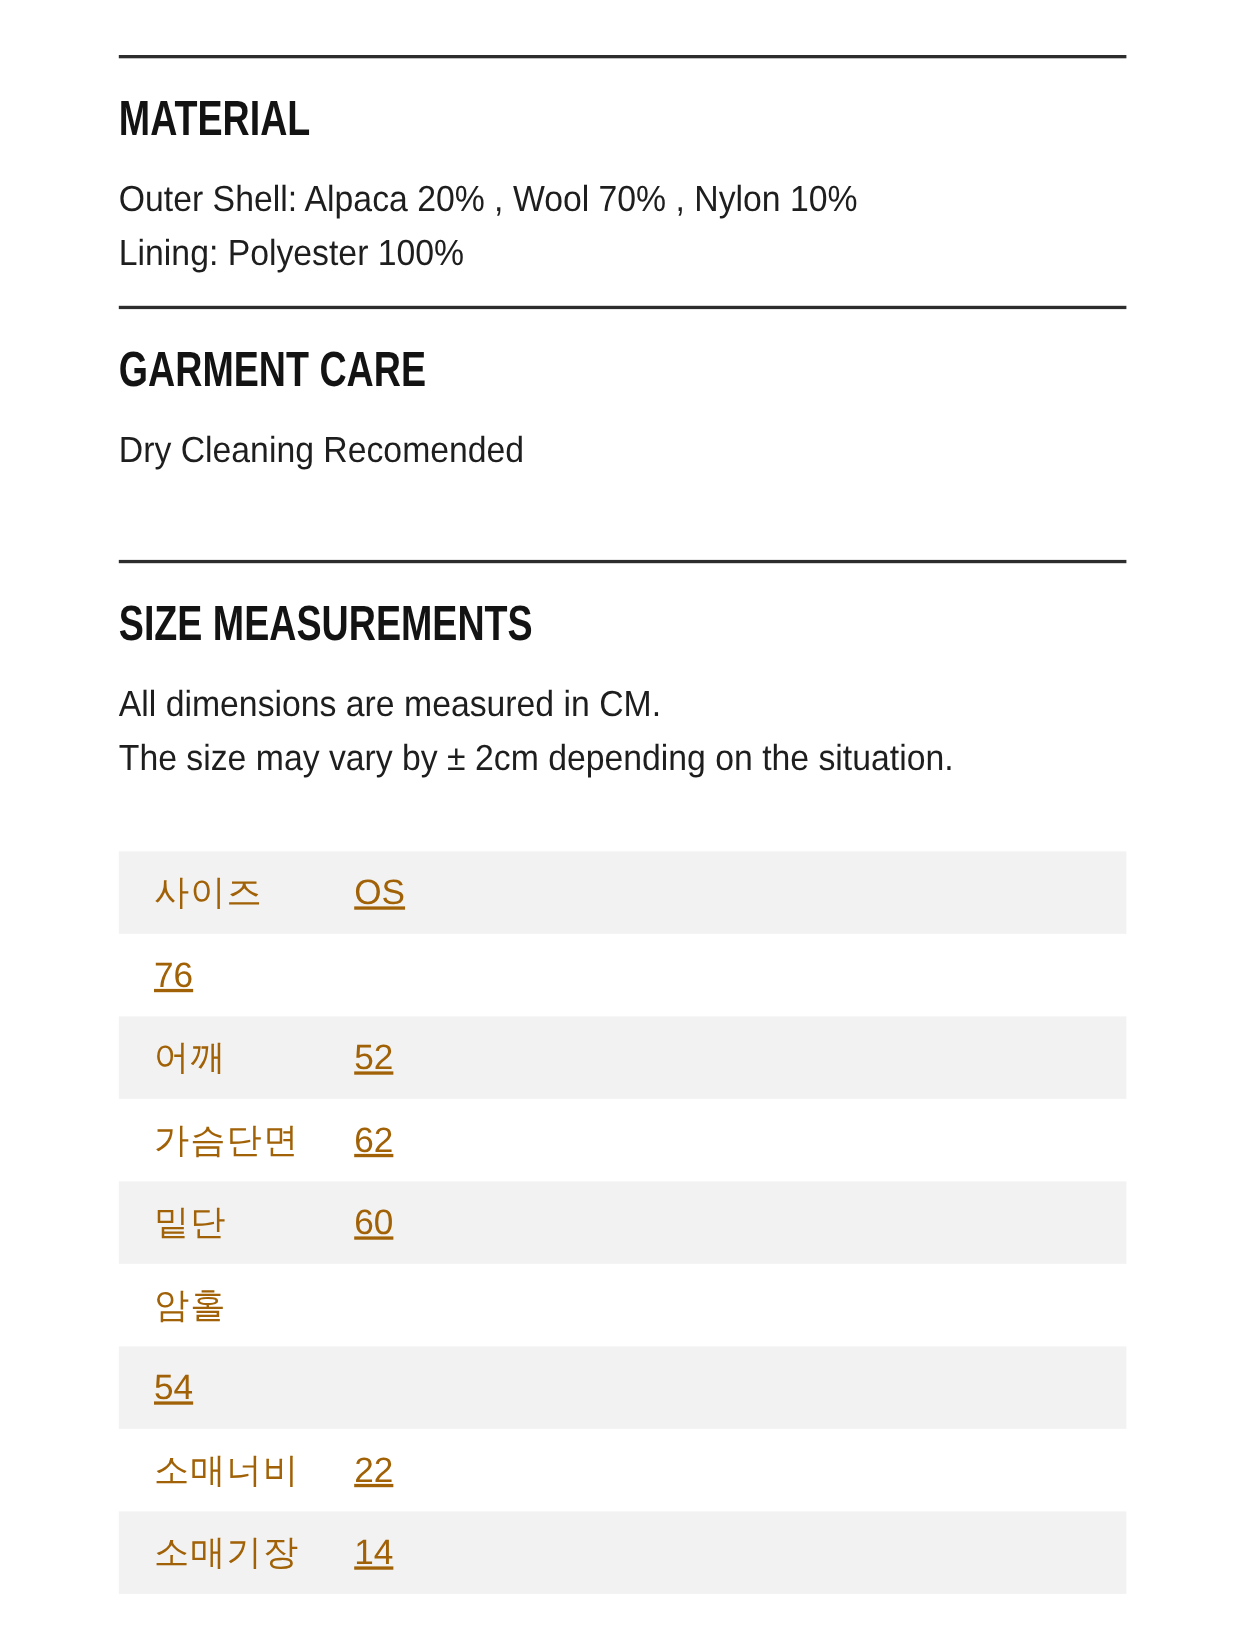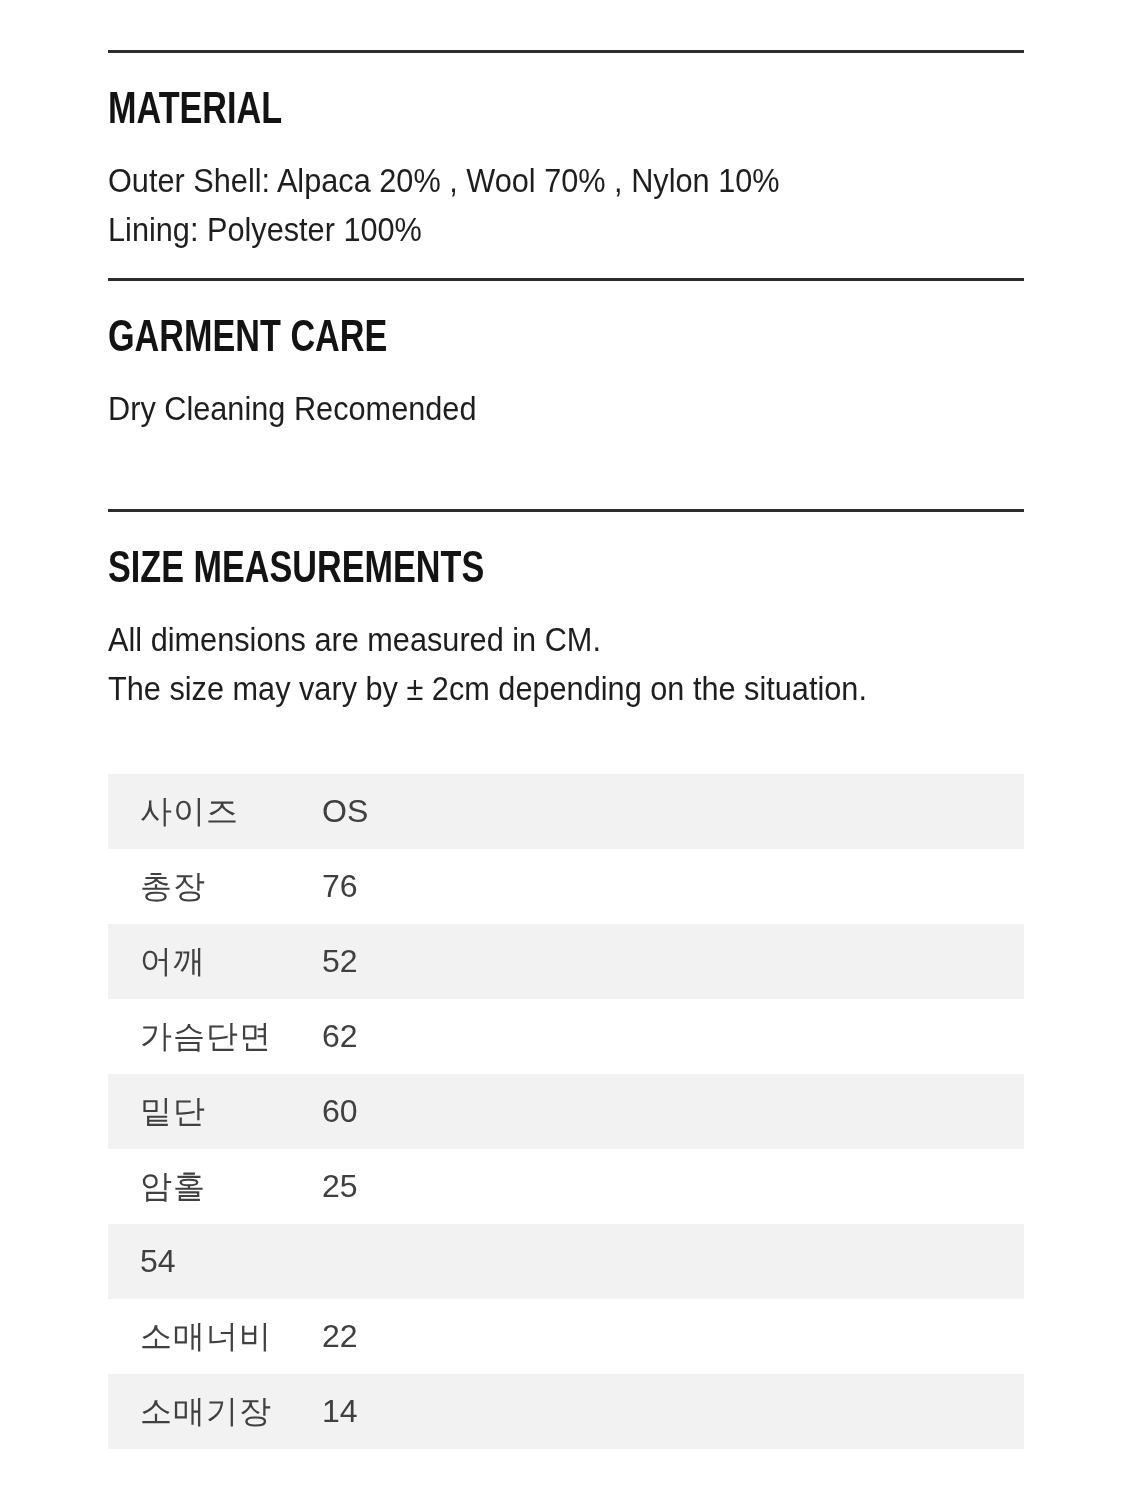--- a/index.html
+++ b/index.html
@@ -52,31 +52,32 @@
     margin-top: 61px;
     width: 916px;
   }
   .size-table .trow {
     display: flex;
     align-items: center;
     box-sizing: border-box;
     height: 75px;
     padding-left: 32px;
     font-size: 32px;
-    color: #404040;
+    color: #a16207;
     background: #ffffff;
   }
   .size-table .trow:nth-child(odd) { background: #f2f2f2; }
   .size-table .tlabel {
     width: 182px;
     flex: 0 0 182px;
     letter-spacing: 1px;
   }
   .size-table .tvalue {
     flex: 1;
+    text-decoration: underline;
   }
 </style>
 </head>
 <body>
 
 <div class="content">
 
   <section>
     <div class="rule"></div>
     <h2 class="section-heading">MATERIAL</h2>
@@ -95,38 +96,36 @@
     <h2 class="section-heading">SIZE MEASUREMENTS</h2>
     <p class="body-line">All dimensions are measured in CM.</p>
     <p class="body-line">The size may vary by ± 2cm depending on the situation.</p>
 
     <div class="size-table">
       <div class="trow">
         <span class="tlabel">사이즈</span>
         <span class="tvalue">OS</span>
       </div>
       <div class="trow">
-        <span class="tlabel">총장</span>
         <span class="tvalue">76</span>
       </div>
       <div class="trow">
         <span class="tlabel">어깨</span>
         <span class="tvalue">52</span>
       </div>
       <div class="trow">
         <span class="tlabel">가슴단면</span>
         <span class="tvalue">62</span>
       </div>
       <div class="trow">
         <span class="tlabel">밑단</span>
         <span class="tvalue">60</span>
       </div>
       <div class="trow">
         <span class="tlabel">암홀</span>
-        <span class="tvalue">25</span>
       </div>
       <div class="trow">
         <span class="tvalue">54</span>
       </div>
       <div class="trow">
         <span class="tlabel">소매너비</span>
         <span class="tvalue">22</span>
       </div>
       <div class="trow">
         <span class="tlabel">소매기장</span>

